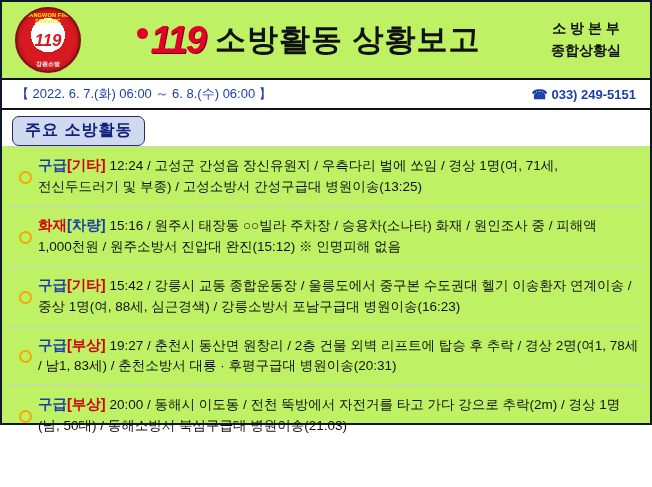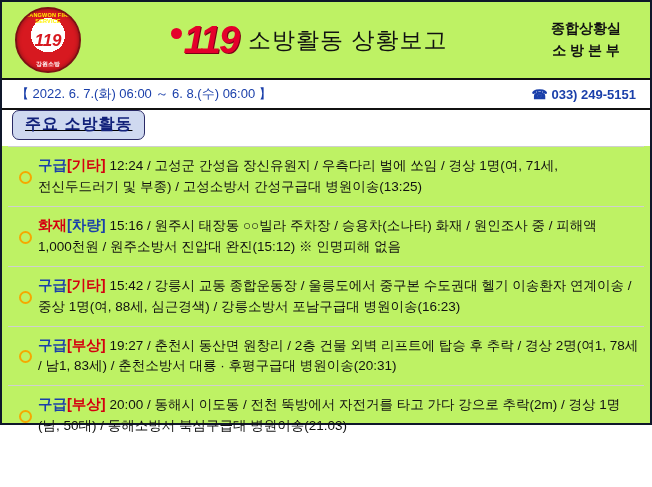--- a/index.html
+++ b/index.html
@@ -102,22 +102,22 @@
     display: inline-block;
     width: 11px;
     height: 11px;
     background: #e4002b;
     border-radius: 50%;
     position: relative;
     top: -14px;
     left: -2px;
   }
   .title-main {
-    font-size: 23px;
-    font-weight: normal;
+    font-size: 31px;
+    font-weight: bold;
     color: #111111;
     letter-spacing: 1px;
   }
   .hq {
     flex: 0 0 128px;
     text-align: center;
     font-size: 14px;
     font-weight: bold;
     color: #111111;
     line-height: 1.55;
@@ -142,24 +142,23 @@
   .phone-text {
     font-size: 13px;
     font-weight: bold;
     color: #1a3faa;
   }
 
   
   .section-row {
     height: 36px;
     display: flex;
-    align-items: flex-start;
+    align-items: flex-end;
     padding-left: 10px;
     background: #ffffff;
-    text-decoration: underline;
   }
   .section-chip {
     background: #cfd9f0;
     border: 1.5px solid #2a2a66;
     border-radius: 7px;
     padding: 3px 12px 4px 12px;
     font-size: 16px;
     font-weight: bold;
     color: #12217a;
     letter-spacing: 1px;
@@ -223,22 +222,22 @@
         <div class="emblem-arc">GANGWON FIRE SERVICE</div>
         <div class="emblem-119">119</div>
         <div class="emblem-bottom">강원소방</div>
       </div>
     </div>
     <div class="title-wrap">
       <div class="title-119"><span class="dot"></span><span>119</span></div>
       <div class="title-main">소방활동 상황보고</div>
     </div>
     <div class="hq">
+      <div>소 방 본 부</div>
       <div>종합상황실</div>
-      <div>소 방 본 부</div>
     </div>
   </div>
 
   <div class="period-bar">
     <div class="period-text">【 2022. 6. 7.(화) 06:00 ～ 6. 8.(수) 06:00 】</div>
     <div class="phone-text">
       <span>☎</span>
       <span>033) 249-5151</span>
     </div>
   </div>

